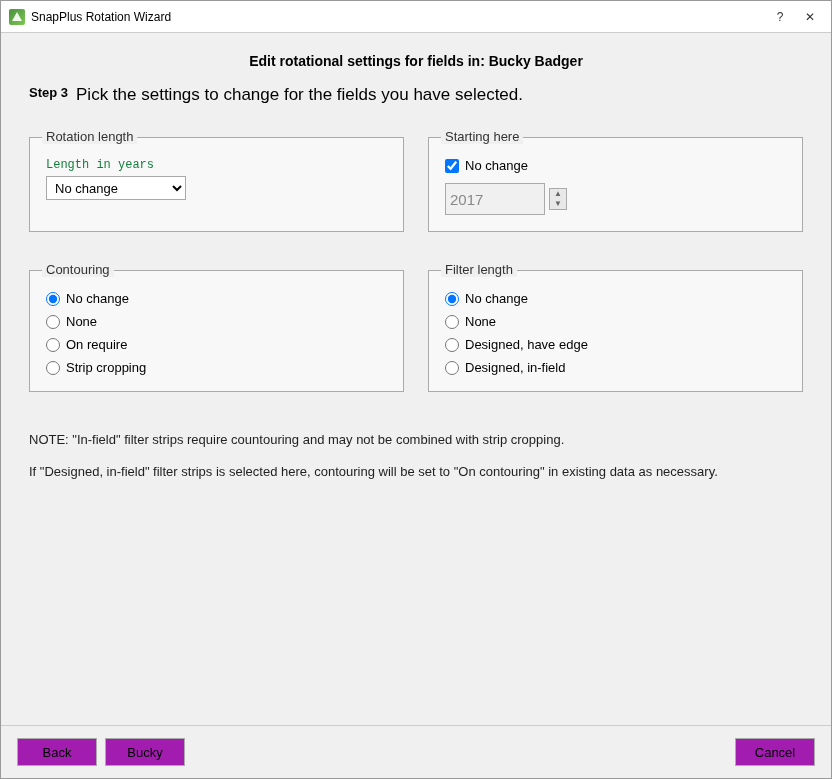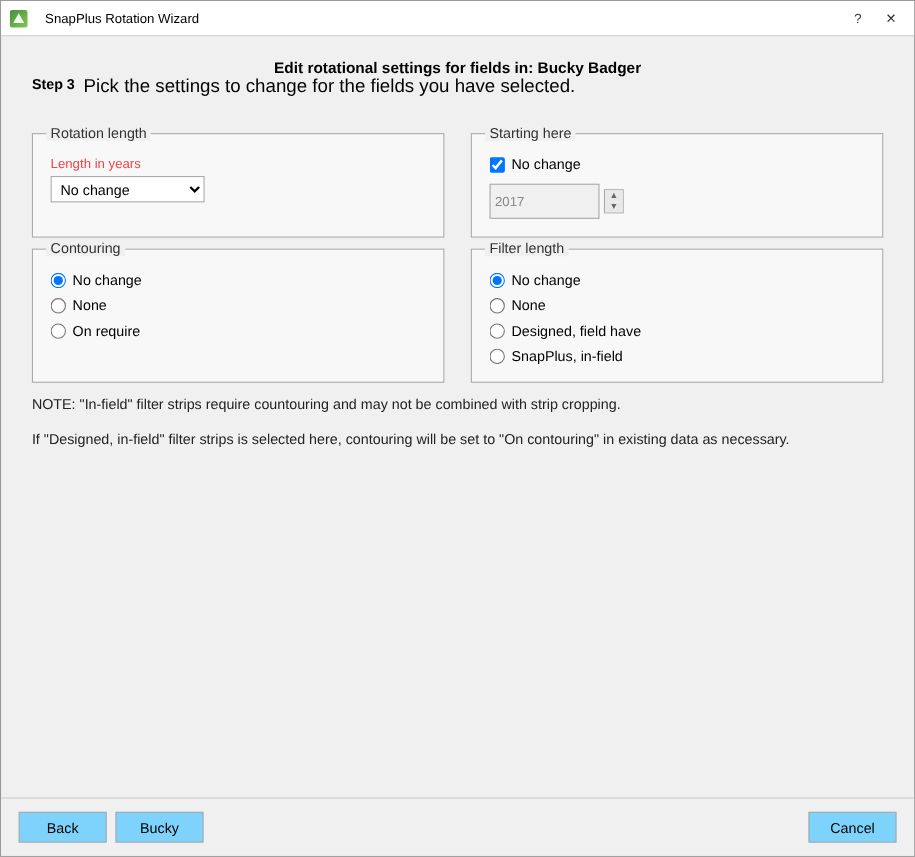--- a/index.html
+++ b/index.html
@@ -26,21 +26,21 @@
       border-bottom: 1px solid #ccc;
       display: flex;
       align-items: center;
       justify-content: space-between;
       padding: 6px 8px;
       height: 32px;
     }
     .title-bar-left {
       display: flex;
       align-items: center;
-      gap: 16px;
+      gap: 6px;
     }
     .title-bar-icon {
       width: 16px;
       height: 16px;
       background: linear-gradient(135deg, #4a8f3f, #7ec850);
       border-radius: 2px;
       display: flex;
       align-items: center;
       justify-content: center;
     }
@@ -67,40 +67,40 @@
     .content {
       flex: 1;
       padding: 20px 28px;
       display: flex;
       flex-direction: column;
     }
     .dialog-title {
       text-align: center;
       font-weight: bold;
       font-size: 14px;
-      margin-bottom: 0;
+      margin-bottom: 16px;
     }
     .step-row {
       display: flex;
       align-items: flex-start;
       gap: 8px;
       margin-bottom: 24px;
     }
     .step-label {
       font-weight: bold;
       font-size: 13px;
       white-space: nowrap;
     }
     .step-desc {
       font-size: 17px;
     }
     .panels-row {
       display: flex;
       gap: 24px;
-      margin-bottom: 10px;
+      margin-bottom: 38px;
     }
     .panel {
       border: 1px solid #aaa;
       background: #f8f8f8;
       padding: 12px 16px 16px 16px;
       flex: 1;
       position: relative;
     }
     .panel-title {
       position: absolute;
@@ -110,23 +110,24 @@
       padding: 0 4px;
       font-size: 13px;
       font-weight: normal;
       color: #333;
     }
     .panel-content {
       margin-top: 8px;
     }
     .field-label {
       font-size: 12px;
-      color: #ef4444;
+      color: #15803d;
       margin-bottom: 4px;
       margin-top: 8px;
+      font-family: Liberation Mono, monospace;
     }
     select {
       width: 140px;
       height: 24px;
       font-size: 13px;
       border: 1px solid #aaa;
       background: #fff;
       padding: 0 4px;
       cursor: pointer;
     }
@@ -146,21 +147,21 @@
       display: flex;
       align-items: center;
       gap: 4px;
     }
     .year-input {
       width: 100px;
       height: 22px;
       border: 1px solid #aaa;
       background: #f0f0f0;
       padding: 15px 4px;
-      font-size: 12px;
+      font-size: 15px;
       color: #888;
     }
     .spin-buttons {
       display: flex;
       flex-direction: column;
       border: 1px solid #aaa;
       height: 22px;
     }
     .spin-btn {
       width: 16px;
@@ -214,21 +215,21 @@
       background: #f0f0f0;
     }
     .footer-left {
       display: flex;
       gap: 8px;
     }
     .btn {
       min-width: 80px;
       height: 28px;
       border: 1px solid #aaa;
-      background: #7dd3fc;
+      background: #a21caf;
       font-size: 13px;
       cursor: pointer;
       padding: 0 16px;
       display: flex;
       align-items: center;
       justify-content: center;
     }
     .panels-row-top {
       margin-top: 8px;
     }
@@ -307,43 +308,47 @@
               <label for="c_nochange">No change</label>
             </div>
             <div class="radio-row">
               <input type="radio" id="c_none" name="contouring" style="">
               <label for="c_none">None</label>
             </div>
             <div class="radio-row">
               <input type="radio" id="c_oncontour" name="contouring" style="">
               <label for="c_oncontour">On require</label>
             </div>
+            <div class="radio-row">
+              <input type="radio" id="c_stripcropping" name="contouring" style="">
+              <label for="c_stripcropping">Strip cropping</label>
+            </div>
           </div>
         </div>
       </div>
 
       <div class="panel">
         <span class="panel-title">Filter length</span>
         <div class="panel-content">
           <div class="radio-group">
             <div class="radio-row">
               <input type="radio" id="f_nochange" name="filterstrips" checked="" style="">
               <label for="f_nochange">No change</label>
             </div>
             <div class="radio-row">
               <input type="radio" id="f_none" name="filterstrips" style="">
               <label for="f_none">None</label>
             </div>
             <div class="radio-row">
               <input type="radio" id="f_designed_field" name="filterstrips" style="">
-              <label for="f_designed_field">Designed, field have</label>
+              <label for="f_designed_field">Designed, have edge</label>
             </div>
             <div class="radio-row">
               <input type="radio" id="f_designed_infield" name="filterstrips" style="">
-              <label for="f_designed_infield">SnapPlus, in-field</label>
+              <label for="f_designed_infield">Designed, in-field</label>
             </div>
           </div>
         </div>
       </div>
     </div>
 
     <div class="notes-section">
       <p>NOTE: "In-field" filter strips require countouring and may not be combined with strip cropping.</p>
       <p>If "Designed, in-field" filter strips is selected here, contouring will be set to "On contouring" in existing data as necessary.</p>
     </div>

